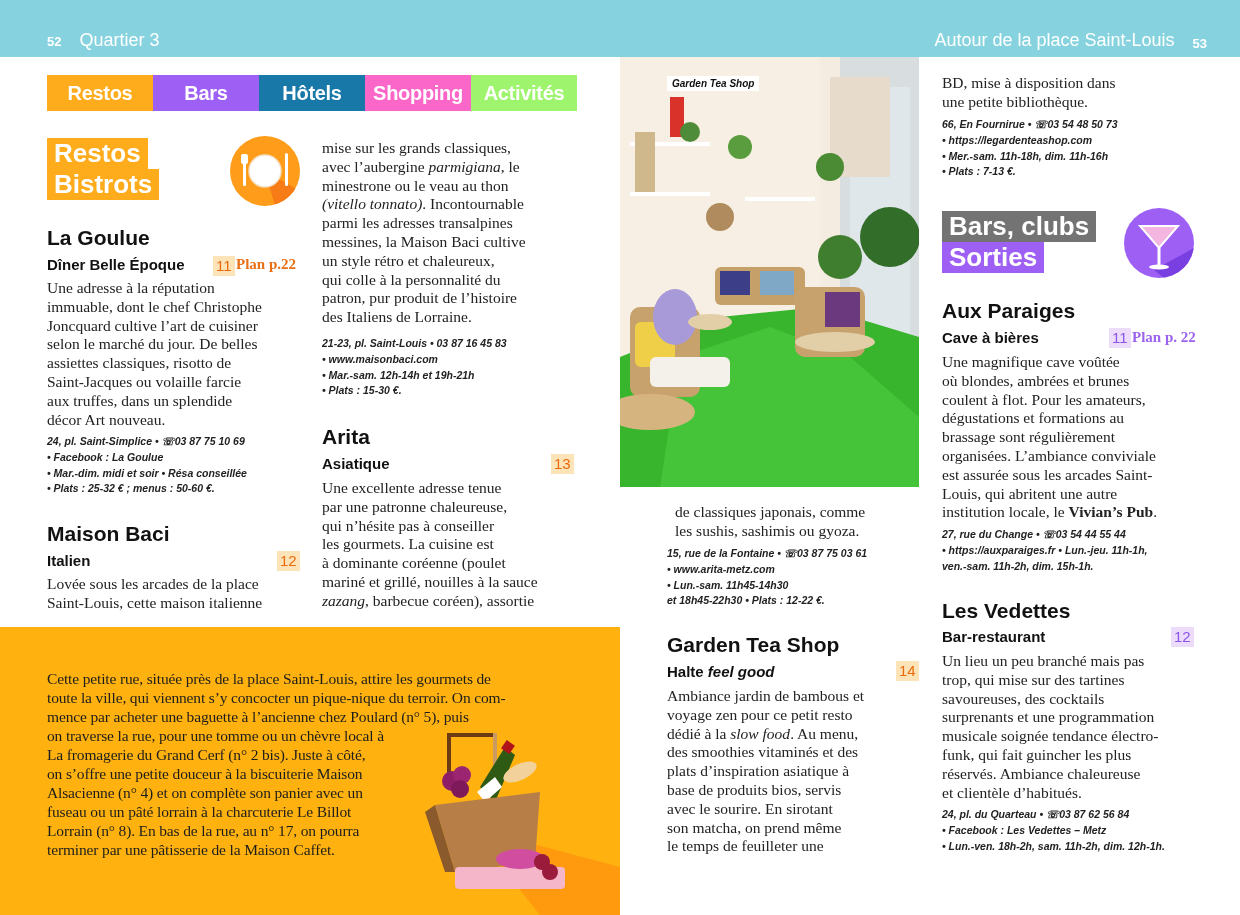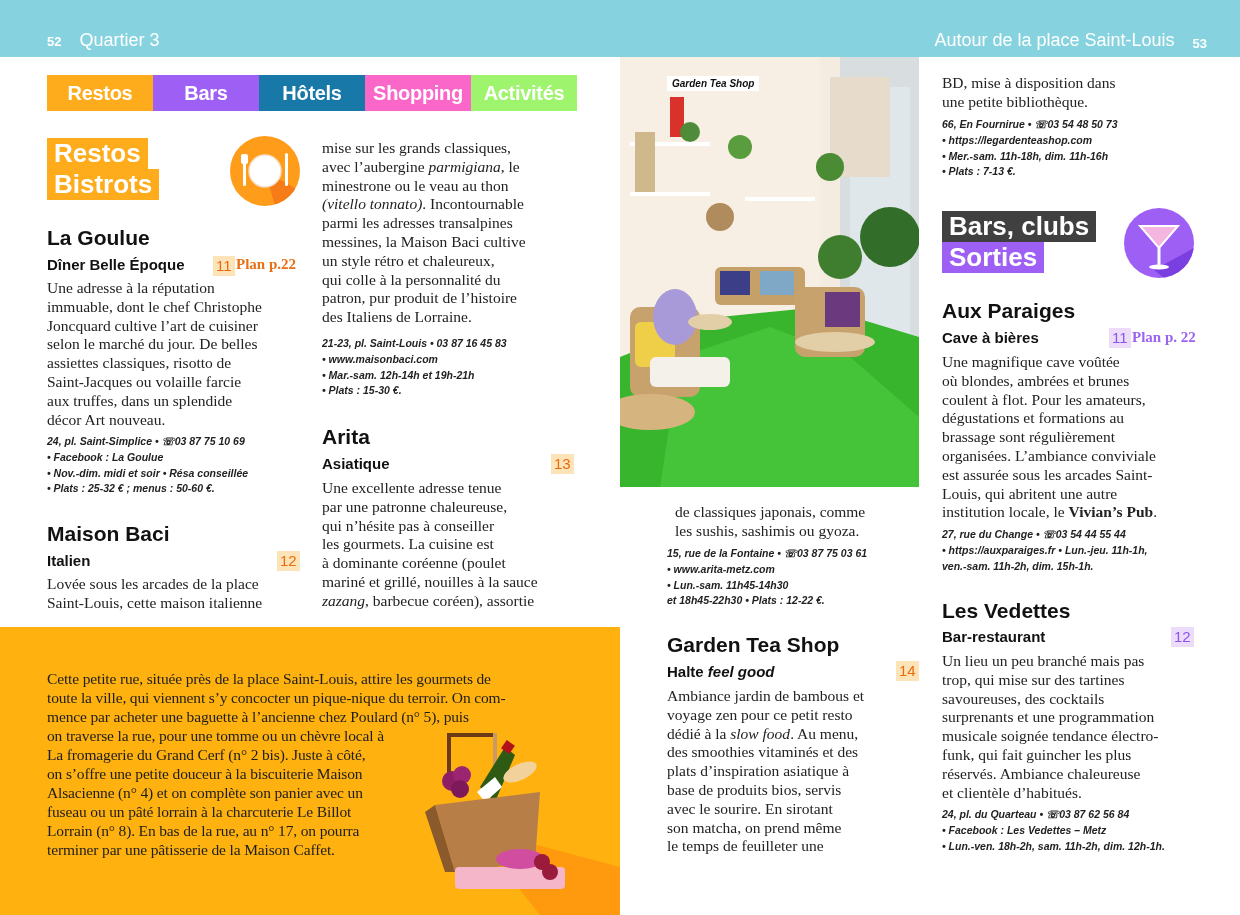--- a/index.html
+++ b/index.html
@@ -82,21 +82,21 @@
 <div class="body-text" style="left:47px; top:279px; width:260px;">Une adresse à la réputation
 immuable, dont le chef Christophe
 Joncquard cultive l’art de cuisiner
 selon le marché du jour. De belles
 assiettes classiques, risotto de
 Saint-Jacques ou volaille farcie
 aux truffes, dans un splendide
 décor Art nouveau.</div>
 <div class="info" style="left:47px; top:434px; width:260px;">24, pl. Saint-Simplice • ☏03 87 75 10 69
 • Facebook : La Goulue
-• Nov.-dim. midi et soir • Résa conseillée
+• Mar.-dim. midi et soir • Résa conseillée
 • Plats : 25-32 € ; menus : 50-60 €.</div>
 
 <div class="entry-name" style="left:47px; top:522px;">Maison Baci</div>
 <div class="entry-sub" style="left:47px; top:552px;">Italien</div>
 <div class="badge orange" style="left:277px; top:551px;">12</div>
 <div class="body-text" style="left:47px; top:575px; width:260px;">Lovée sous les arcades de la place
 Saint-Louis, cette maison italienne</div>
 
 <div class="body-text" style="left:322px; top:139px; width:265px;">mise sur les grands classiques,
 avec l’aubergine <i>parmigiana</i>, le
@@ -181,21 +181,21 @@
 le temps de feuilleter une</div>
 
 <div class="body-text" style="left:942px; top:74px; width:260px;">BD, mise à disposition dans
 une petite bibliothèque.</div>
 <div class="info" style="left:942px; top:117px; width:260px;">66, En Fournirue • ☏03 54 48 50 73
 • https://legardenteashop.com
 • Mer.-sam. 11h-18h, dim. 11h-16h
 • Plats : 7-13 €.</div>
 
 <div class="section-head" style="left:942px; top:211px;">
-  <span style="background:#404040">Bars, clubs</span><br>
+  <span style="background:#737373">Bars, clubs</span><br>
   <span style="background:#9e5ff5">Sorties</span>
 </div>
 <div class="circle-icon" style="left:1124px; top:208px; background:#9e5ff5;">
   <svg width="70" height="70" viewBox="0 0 70 70">
     <polygon points="30,62 70,40 70,70 40,70" fill="#7a3fe0"></polygon>
     <polygon points="16,18 54,18 35,40" fill="#f4b6e0" stroke="#fff" stroke-width="2"></polygon>
     <rect x="33.5" y="40" width="3" height="18" fill="#fff"></rect>
     <ellipse cx="35" cy="59" rx="10" ry="2.5" fill="#fff"></ellipse>
   </svg>
 </div>

